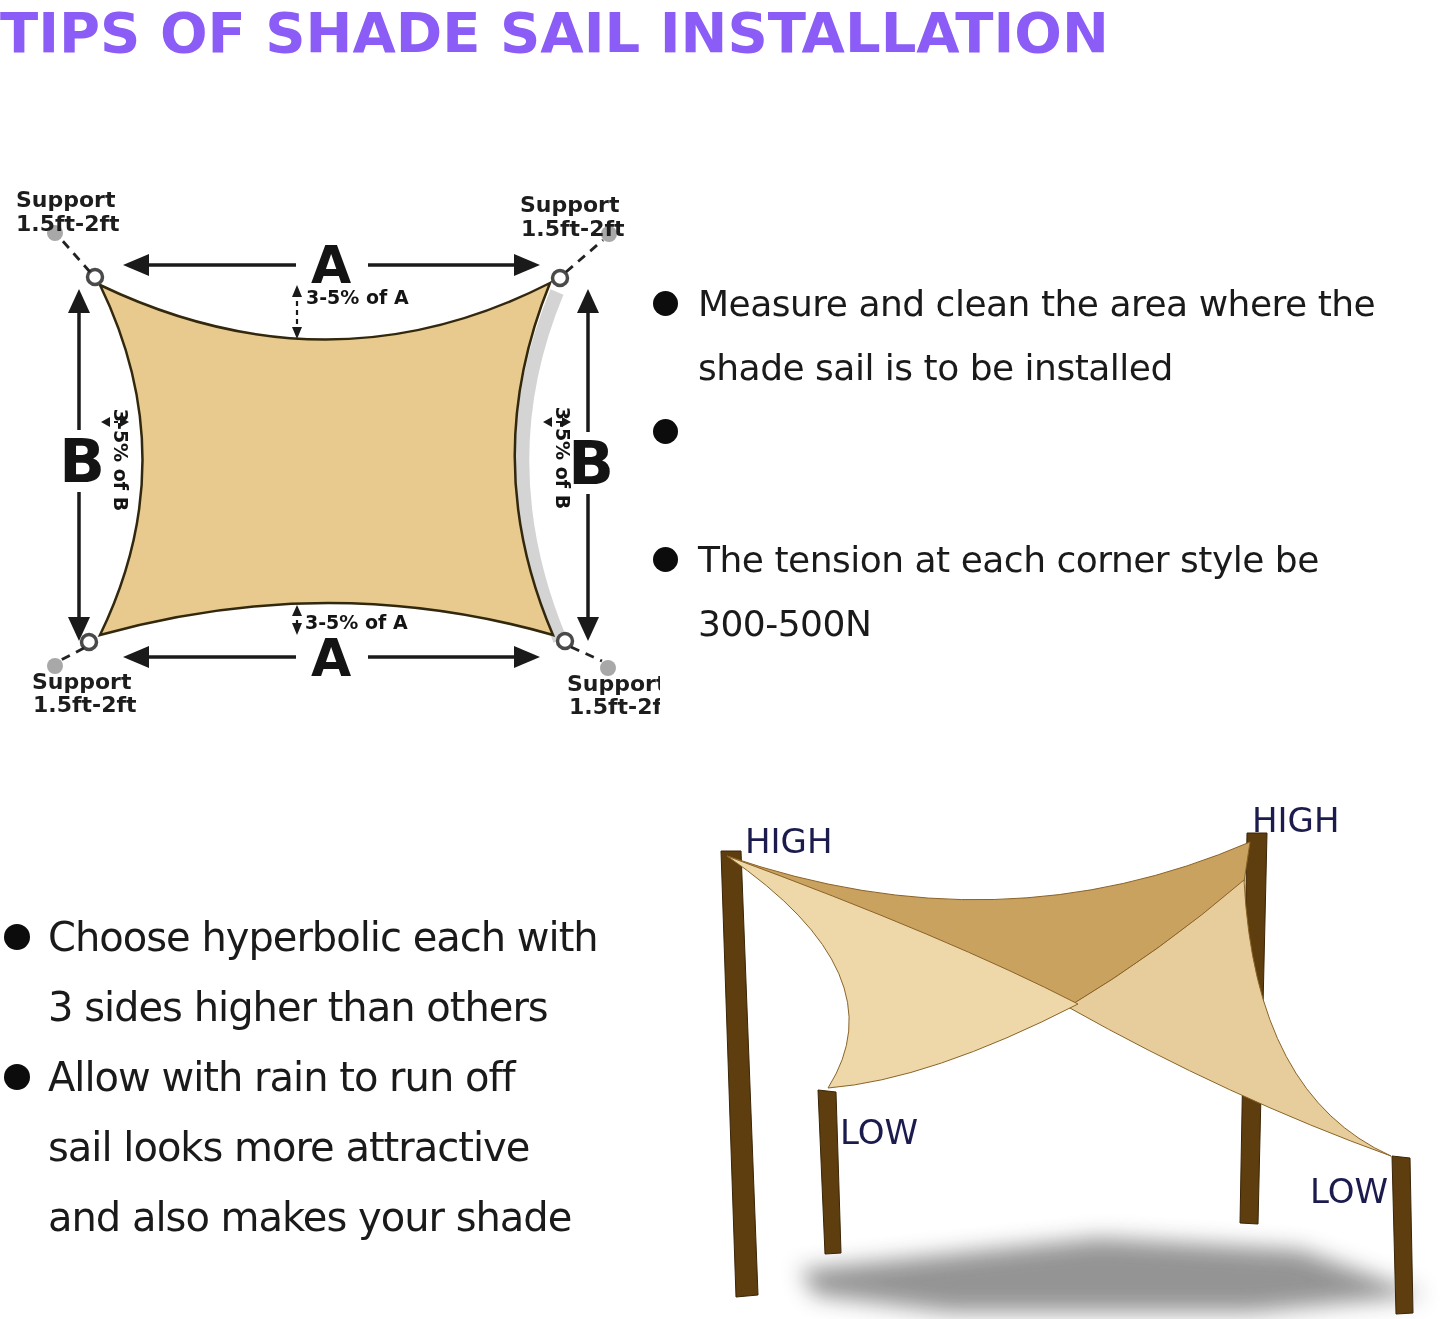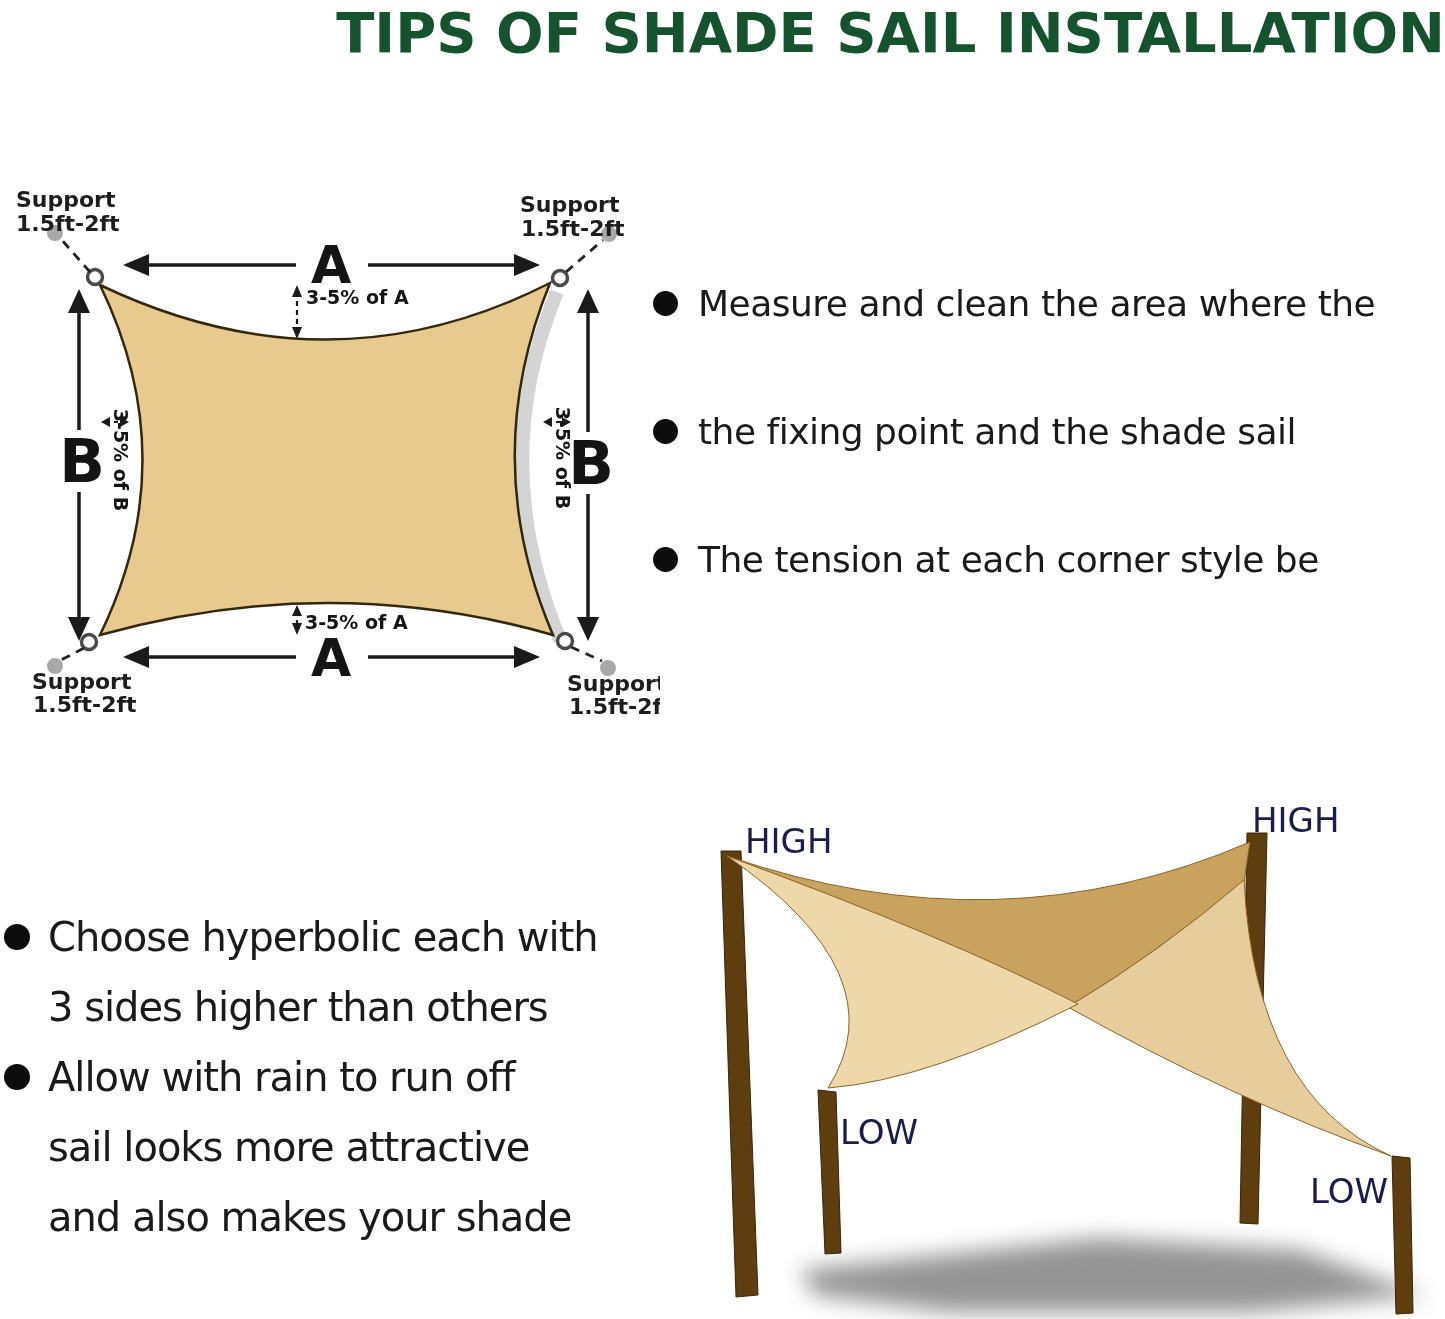--- a/index.html
+++ b/index.html
@@ -1,22 +1,22 @@
 <!DOCTYPE html>
 <html><head>
 <meta charset="utf-8">
 <style>
   html,body{margin:0;padding:0;}
   body{
     width:1445px;height:1319px;position:relative;background:#ffffff;
     font-family:"DejaVu Sans",sans-serif;overflow:hidden;
   }
   .page-title{
-    position:absolute;top:0;left:0;width:1445px;text-align:right;
-    font-size:56px;font-weight:bold;color:#14532d;letter-spacing:0px;
+    position:absolute;top:0;left:0;width:1445px;text-align:left;
+    font-size:56px;font-weight:bold;color:#8b5cf6;letter-spacing:0px;
     font-family:"DejaVu Sans",sans-serif;white-space:nowrap;
   }
   svg text{font-family:"DejaVu Sans",sans-serif;}
   .svg-abs{position:absolute;}
   .tips{position:absolute;list-style:none;margin:0;padding:0;}
   .tips-right{left:653px;top:272px;width:792px;}
   .tips-right .tip{display:flex;height:128px;}
   .tips-right .dot{width:25px;height:25px;border-radius:50%;background:#0c0c0c;flex:0 0 25px;margin-top:19px;margin-right:20px;}
   .tips-right .lines{font-size:36px;line-height:64px;color:#1a1a1a;letter-spacing:-0.5px;white-space:nowrap;}
   .tips-left{left:4px;top:902px;width:680px;}
@@ -114,32 +114,33 @@
   <polygon points="543,422 552,417 552,427" fill="#1a1a1a"></polygon>
   <polygon points="571,422 562,417 562,427" fill="#1a1a1a"></polygon>
   <text x="556" y="458" transform="rotate(90 556 458)" text-anchor="middle" font-size="19" font-weight="bold" fill="#141414">3-5% of B</text>
 </svg>
 
 <ul class="tips tips-right">
   <li class="tip">
     <span class="dot"></span>
     <div class="lines">
       <div>Measure and clean the area where the</div>
+      <div>shade sail is to be installed</div>
     </div>
   </li>
   <li class="tip">
     <span class="dot"></span>
     <div class="lines">
-      <div>the fixing point and the shade sail</div>
     </div>
   </li>
   <li class="tip">
     <span class="dot"></span>
     <div class="lines">
       <div>The tension at each corner style be</div>
+      <div>300-500N</div>
     </div>
   </li>
 </ul>
 
 <ul class="tips tips-left">
   <li class="tip">
     <span class="dot"></span>
     <div class="lines">
       <div>Choose hyperbolic each with</div>
       <div>3 sides higher than others</div>

